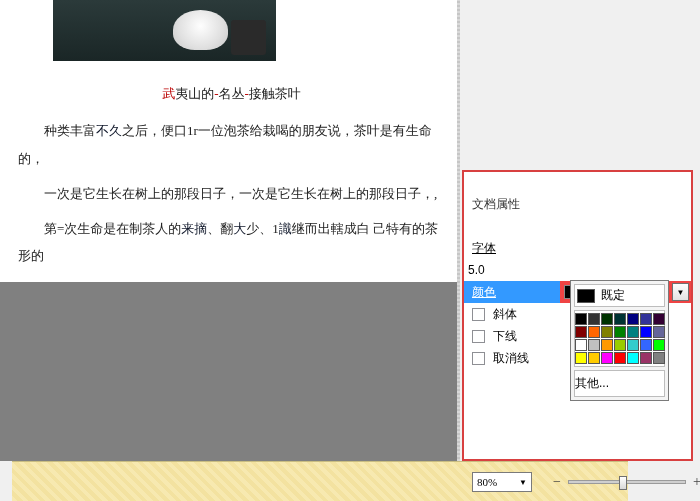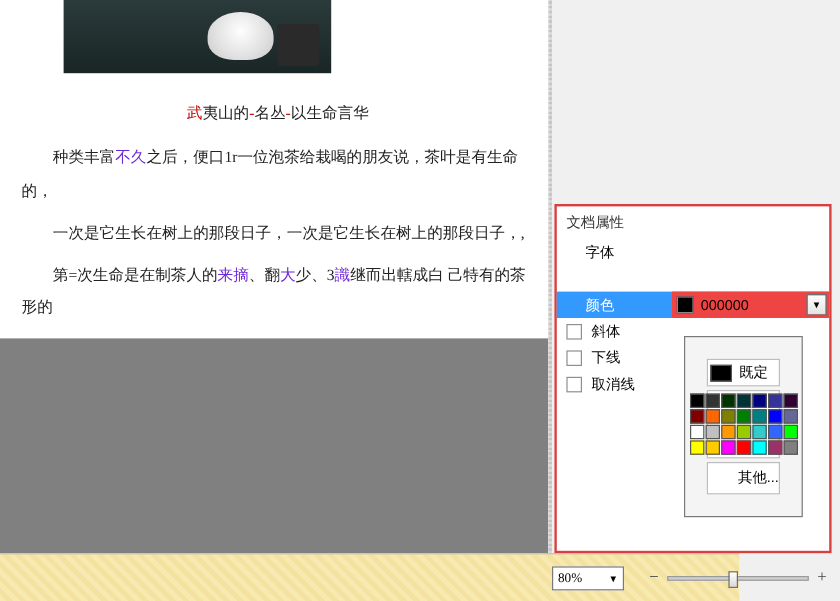--- a/index.html
+++ b/index.html
@@ -52,21 +52,21 @@
     color: #222;
   }
   .doc-text .r1 {
     text-align: center;
     margin-bottom: 10px;
   }
   .doc-text .r1 span:nth-child(1){color:#b00;}
   .doc-text .r1 span:nth-child(3){color:#b00;}
   .doc-text .r1 span:nth-child(5){color:#b00;}
   .doc-text p { margin: 0 0 8px 0; text-indent: 2em; white-space: normal;}
-  .red { color: #6d28d9; }
+  .red { color: #0f172a; }
   .gray-area {
     position: absolute;
     left: 0; top: 282px;
     width: 457px; height: 179px;
     background: #808080;
   }
   .right-scroll {
     position: absolute;
     left: 457px; top: 0;
     width: 3px; height: 461px;
@@ -77,29 +77,29 @@
     position: absolute;
     left: 462px; top: 170px;
     width: 231px;
     height: 291px;
     background: #fff;
     border: 2px solid #d84040;
     font-family: "Microsoft YaHei", sans-serif;
     font-size: 12px;
   }
   .props-title {
-    padding: 5px 8px;
+    padding: 24px 8px;
     color: #333;
   }
   .prop-row {
     display: flex;
     height: 22px;
     align-items: center;
   }
-  .prop-row .k { width: 96px; padding-left: 24px; }
+  .prop-row .k { width: 96px; padding-left: 8px; text-decoration: underline; }
   .prop-row .v { flex: 1; padding-left: 4px; }
   .prop-row.sel { background: #3399ff; color: #fff; }
   .prop-row.sel .v {
     background: #ef4444; color: #000;
     display: flex; align-items: center;
     height: 22px;
   }
   .swatch { width: 14px; height: 14px; background:#000; display:inline-block; margin-right:6px; border:1px solid #888;}
   .dd-btn {
     width: 17px; height: 18px;
@@ -117,21 +117,21 @@
     margin-right:8px;
     display:inline-block;
   }
 
   .color-pop {
     position: absolute;
     left: 570px; top: 280px;
     width: 99px;
     background: #f4f4f4;
     border: 1px solid #7a7a7a;
-    padding: 18px;
+    padding: 3px;
     font-family: "Microsoft YaHei", sans-serif;
   }
   .pop-row1 {
     display:flex;align-items:center;
     border:1px solid #bdbdbd;
     padding:2px;
     margin-bottom:3px;
     background:#fff;
   }
   .pop-row1 .sw { width:18px;height:14px;background:#000;border:1px solid #555;margin-right:6px;}
@@ -141,31 +141,31 @@
     grid-auto-rows: 12px;
     gap: 1px;
     padding: 2px;
     border:1px solid #bdbdbd;
     background:#fff;
     margin-bottom:3px;
     justify-content:center;
   }
   .pop-grid div { border:1px solid #555;}
   .pop-other {
-    text-align:right;
+    text-align:left;
     padding:4px 0;
     border:1px solid #bdbdbd;
     background:#fff;
     cursor: default;
     font-size: 12px;
   }
 
   .statusbar {
     position:absolute;
-    left:0; bottom:0;
+    left:12px; bottom:0;
     width:616px; height:40px;
     background: repeating-linear-gradient(45deg,#f7e9b0,#f7e9b0 4px,#f3e2a0 4px,#f3e2a0 8px);
     border-top:1px solid #c9bd82;
     display:flex;
     align-items:center;
   }
   .zoom-select {
     position:absolute;
     left:460px; top:10px;
     width:60px; height:20px;
@@ -202,41 +202,42 @@
 </head>
 <body>
 
 <div class="canvas">
   <div class="photo">
       <div class="pad"></div>
     </div>
 
   <div class="doc-text">
     <div class="r1">
-      <span>武</span><span>夷山的</span><span>-</span><span>名丛</span><span>-</span><span>以生命言华</span>
+      <span>武</span><span>夷山的</span><span>-</span><span>名丛</span><span>-</span><span>接触茶叶</span>
     </div>
     <p><span>种类丰富</span><span class="red">不久</span><span>之后，便口1r一位泡茶给栽喝的朋友说，茶叶是有生命的，</span></p>
     <p>一次是它生长在树上的那段日子，一次是它生长在树上的那段日子，,</p>
-    <p><span>第=次生命是在制茶人的</span><span class="red">来摘</span><span>、翻</span><span class="red">大</span><span>少、3</span><span class="red">識</span><span>继而出轄成白  己特有的茶形的</span></p>
+    <p><span>第=次生命是在制茶人的</span><span class="red">来摘</span><span>、翻</span><span class="red">大</span><span>少、1</span><span class="red">識</span><span>继而出轄成白  己特有的茶形的</span></p>
     <div style="text-indent:0">呈程中</div>
     <p><span>而第三次，是品言人用水1</span><span class="red">兹</span><span>1间它，使它以最后一次</span><span class="red">舒</span><span>展身姿，以生命言华</span></p>
     <div style="text-indent:0"><span>囬报. </span><span class="red">置</span><span>得</span><span class="red">欶赏</span><span>它的人.</span></div>
   </div>
 
   <div class="gray-area"></div>
 </div>
 <div class="right-scroll"></div>
 
 <div class="props-panel">
   <div class="props-title">文档属性</div>
 
   <div class="prop-row">
     <div class="k">字体</div>
   </div>
   <div class="prop-row">
+    <div class="v">5.0</div>
   </div>
   <div class="prop-row sel">
     <div class="k">颜色</div>
     <div class="v">
       <span class="swatch"></span>
       <span>000000</span>
       <span class="dd-btn">▼</span>
     </div>
   </div>
 

